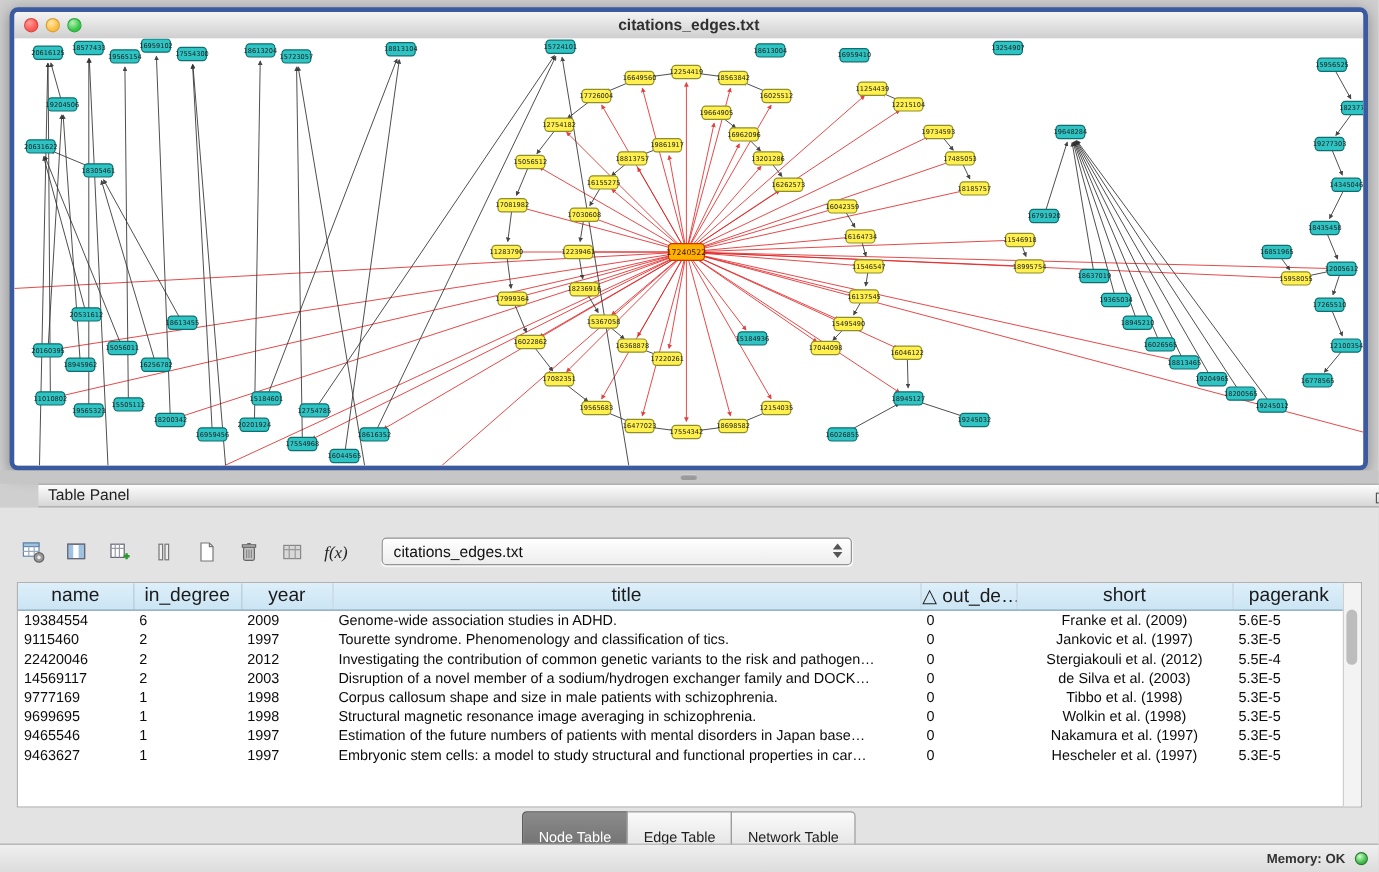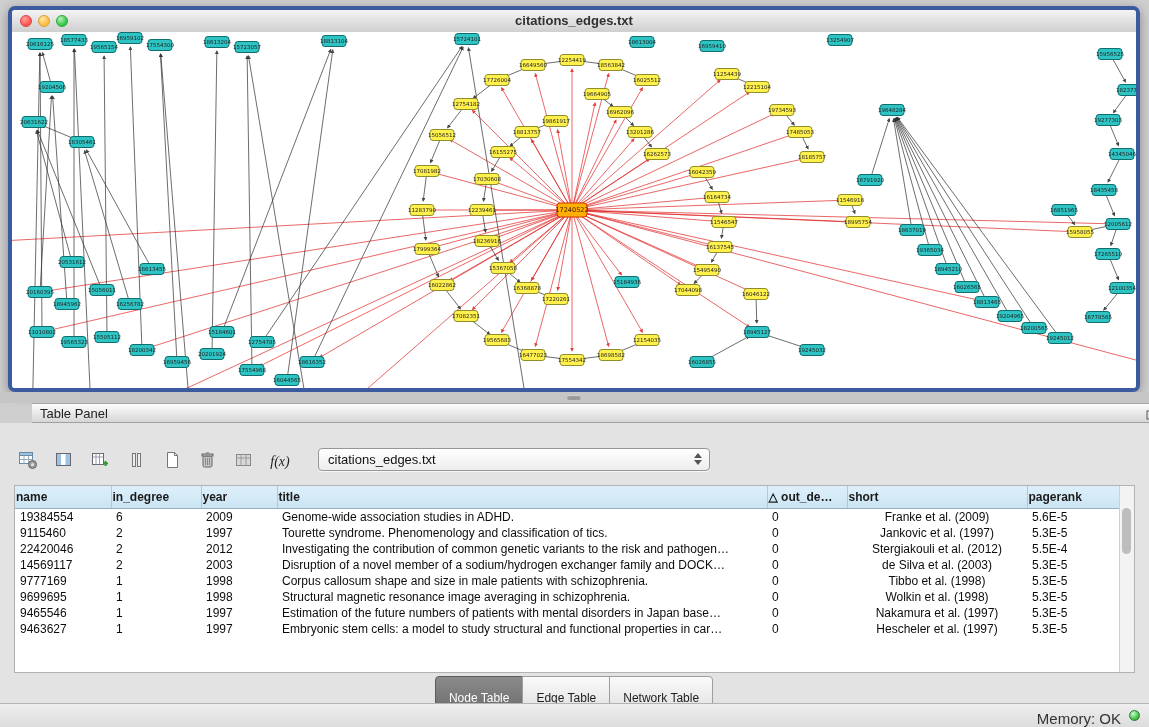--- a/index.html
+++ b/index.html
@@ -64,21 +64,21 @@
   .table-wrap{
     position:absolute;left:14px;top:62px;width:1121px;height:188px;background:#fff;
     border:1px solid #b2b2b2;box-sizing:border-box;overflow:hidden;
   }
   table{border-collapse:collapse;table-layout:fixed;width:1106px;font-size:12px;}
   col.c0{width:96px}col.c1{width:90px}col.c2{width:76px}col.c3{width:490px}
   col.c4{width:80px}col.c5{width:180px}col.c6{width:94px}
   th{
     height:20px;background:linear-gradient(#ddeffa,#cbe5f4);
     border-right:1px solid #aec9da;border-bottom:1px solid #95b2c4;
-    font-weight:bold;font-size:12px;color:#1b1b1b;text-align:left;
+    font-weight:normal;font-size:16px;color:#1b1b1b;text-align:center;
     overflow:hidden;white-space:nowrap;
   }
   td{
     height:16px;padding:0 5px;white-space:nowrap;overflow:hidden;color:#0c0c0c;
     text-align:left;
   }
   td.center{text-align:center;}
   .vscroll{position:absolute;right:0;top:0;width:15px;height:100%;background:#f3f3f3;border-left:1px solid #cfcfcf;box-sizing:border-box;}
   .vthumb{position:absolute;left:2px;top:22px;width:9px;height:46px;border-radius:5px;background:#bdbdbd;}
 
@@ -90,21 +90,21 @@
   }
   .tab:first-child{border-radius:4px 0 0 4px;}
   .tab:last-child{border-radius:0 4px 4px 0;}
   .tab.active{background:linear-gradient(#8b8b8b,#666666);color:#fff;border-color:#5c5c5c;}
 
   
   .statusbar{
     position:absolute;left:0;bottom:0;width:1149px;height:24px;box-sizing:border-box;
     background:linear-gradient(#efefef,#dcdcdc);border-top:1px solid #b4b4b4;
   }
-  .mem{position:absolute;right:28px;top:6px;font-size:15px;color:#333;}
+  .mem{position:absolute;right:28px;top:6px;font-size:11px;color:#333;font-weight:bold;}
   .mem-dot{
     position:absolute;right:9px;top:6px;width:11px;height:11px;border-radius:50%;box-sizing:border-box;
     background:radial-gradient(circle at 35% 30%,#ccffcc,#47c04e 60%,#2c8c34);border:1px solid #2b7a32;
   }
 </style>
 </head>
 <body>
 
 <div class="app">
 

